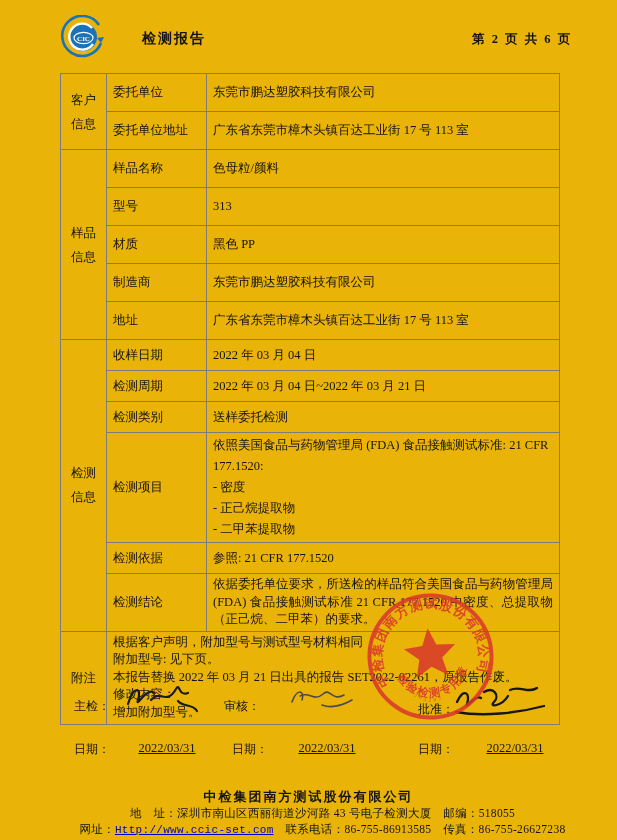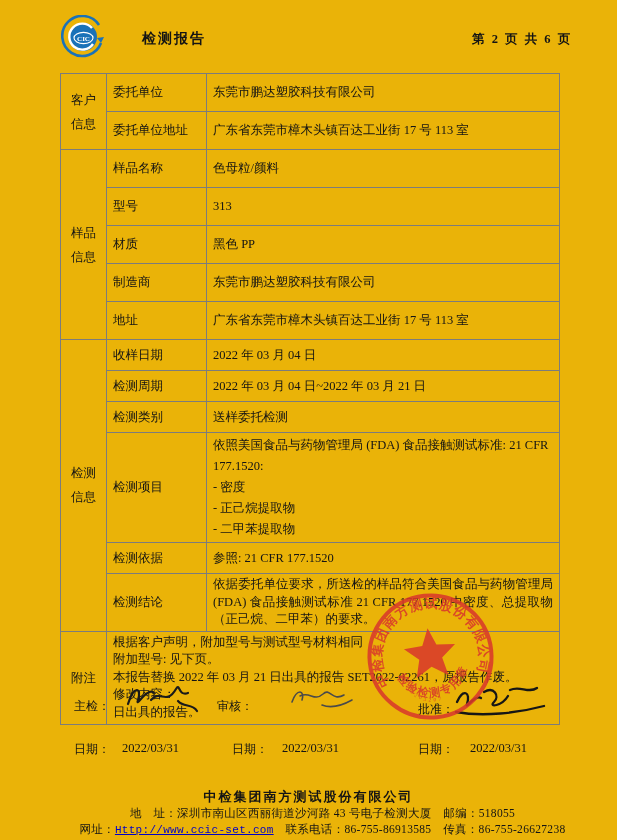--- a/index.html
+++ b/index.html
@@ -21,21 +21,21 @@
   tr.h26 td{height:26px;}
   tr.items td{height:93px;vertical-align:middle;}
   .item-line{line-height:21px;}
   tr.concl td{height:52px;}
   td.just{line-height:17.5px;text-align:justify;padding:4px 10px 4px 13px;}
   tr.notes td{height:88px;}
   td.notes-cell{vertical-align:middle;padding:4px 10px;}
   .note-line{line-height:17.6px;}
   
   .siglabel{position:absolute;font-size:12px;z-index:1;}
-  .sigdate{position:absolute;font-size:12.5px;width:90px;}
+  .sigdate{position:absolute;font-size:12.5px;width:90px;text-align:center;text-decoration:underline;}
   .sigimg{position:absolute;z-index:2;}
   
   .stamp{position:absolute;left:365px;top:591px;width:131px;height:131px;z-index:4;opacity:.88;}
   
   .f-company{position:absolute;left:0;right:0;top:788px;text-align:center;
              font-size:13px;font-weight:bold;letter-spacing:2px;}
   .f-line{position:absolute;left:0;right:0;text-align:center;font-size:11.5px;letter-spacing:.3px;padding-left:28px;}
   .f-addr{top:806px;}
   .f-web{top:822px;}
   .weblink{color:#0000c8;text-decoration:underline;font-family:"Liberation Mono","DejaVu Sans Mono",monospace;
@@ -137,28 +137,28 @@
       <td class="just">依据委托单位要求，所送检的样品符合美国食品与药物管理局 (FDA) 食品接触测试标准 21 CFR 177.1520 中密度、总提取物（正己烷、二甲苯）的要求。</td>
     </tr>
 
     <tr class="notes">
       <td class="sec">附注</td>
       <td class="notes-cell" colspan="2">
         <div class="note-line">根据客户声明，附加型号与测试型号材料相同</div>
         <div class="note-line">附加型号: 见下页。</div>
         <div class="note-line">本报告替换 2022 年 03 月 21 日出具的报告 SET2022-02261，原报告作废。</div>
         <div class="note-line">修改内容：</div>
-        <div class="note-line">日出具的报告。</div>
+        <div class="note-line">增加附加型号。</div>
       </td>
     </tr>
   </tbody>
     </table>
 
   <span class="siglabel" style="left:74px;top:698px;">主检：</span>
-  <span class="siglabel" style="left:217px;top:698px;">审核：</span>
+  <span class="siglabel" style="left:224px;top:698px;">审核：</span>
   <span class="siglabel" style="left:418px;top:701px;">批准：</span>
 
   <svg class="sigimg" style="left:118px;top:676px;" width="85" height="42" viewBox="0 0 85 42">
     <g fill="none" stroke="#1a1a1a" stroke-width="2.2" stroke-linecap="round">
       <path d="M10 28 C16 8, 24 12, 20 24 C17 33, 30 10, 36 17"></path>
       <path d="M33 24 C42 13, 48 30, 58 13 C62 6, 60 21, 70 17"></path>
       <path d="M60 25 C66 32, 74 27, 79 35"></path>
     </g>
   </svg>
   <svg class="sigimg" style="left:280px;top:680px;" width="80" height="36" viewBox="0 0 80 36">

